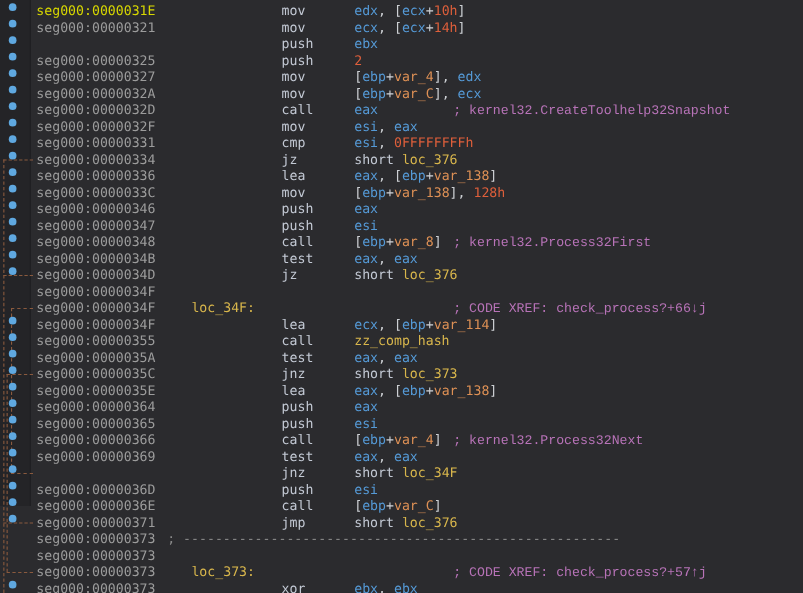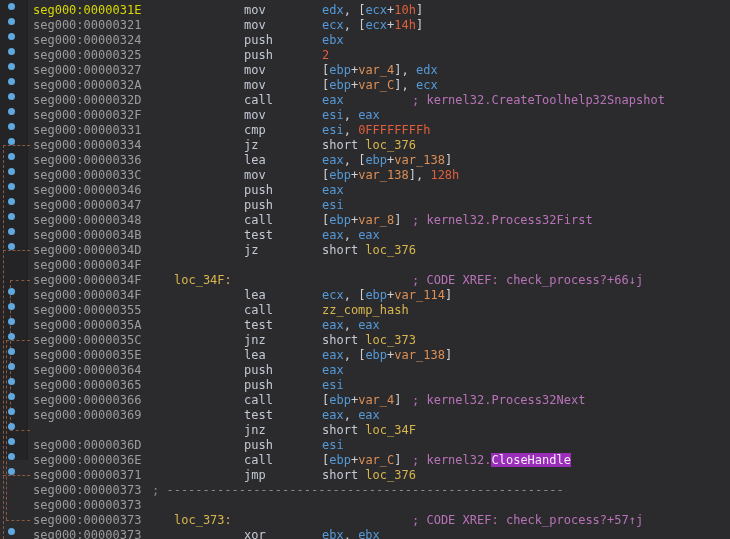--- a/index.html
+++ b/index.html
@@ -25,31 +25,31 @@
   .line > span { position: absolute; top: 0; line-height: 15px; }
   .line .ops span, .line .com span { position: static; }
   .dot {
     left: 8px; top: 4px; width: 7px; height: 7px; border-radius: 50%;
     background: var(--dot, #5fa8e0);
   }
   .addr { left: 33px; color: var(--addr, #9c9c9c); }
   .addr.hl { color: var(--addr_hl, #d8d800); }
   .lbl  { left: 174px; color: var(--loc, #d8b64c); }
   .sep  { left: 152px; color: var(--sep, #8a8a8a); }
-  .mn   { left: 244px; color: var(--mn, #c3c9d4); text-align: right; }
+  .mn   { left: 256px; color: var(--mn, #c3c9d4); text-align: right; }
   .ops  { left: 322px; color: var(--pn, #cdd0d4); }
   .com  { left: 412px; color: var(--com, #b873b8); }
   .tk-reg  { color: var(--reg); }
   .tk-num  { color: var(--num); }
   .tk-var  { color: var(--var); }
   .tk-loc  { color: var(--loc); margin-top: 28px; }
   .tk-func { color: var(--func); }
   .tk-pn   { color: var(--pn); }
   .tk-kw   { color: var(--kw); }
-  .tk-com  { color: var(--com); }
+  .tk-com  { color: var(--com); font-family: Liberation Mono, monospace; }
   .tk-hl   { color: var(--hl_fg); background: var(--hl_bg); }
 </style>
 </head>
 <body>
 
 <div class="view">
   <div class="gutter"></div>
 
   <div class="arrows">
     <div class="arrow-v" style="left:3px;  top:145px; height:394px"></div>
@@ -60,21 +60,21 @@
     <div class="arrow-h" style="left:10px; top:280px; width:20px"></div>
     <div class="arrow-h" style="left:10px; top:430px; width:20px"></div>
     <div class="arrow-v" style="left:6px;  top:340px; height:180px"></div>
     <div class="arrow-h" style="left:6px;  top:340px; width:24px"></div>
     <div class="arrow-h" style="left:6px;  top:520px; width:24px"></div>
   </div>
 
   <div class="lines" id="lines">
       <div class="line"><span class="dot"></span><span class="addr hl">seg000:0000031E</span><span class="mn">mov</span><span class="ops"><span class="tk-reg">edx</span><span class="tk-pn">, [</span><span class="tk-reg">ecx</span><span class="tk-pn">+</span><span class="tk-num">10h</span><span class="tk-pn">]</span></span></div>
       <div class="line"><span class="dot"></span><span class="addr">seg000:00000321</span><span class="mn">mov</span><span class="ops"><span class="tk-reg">ecx</span><span class="tk-pn">, [</span><span class="tk-reg">ecx</span><span class="tk-pn">+</span><span class="tk-num">14h</span><span class="tk-pn">]</span></span></div>
-      <div class="line"><span class="dot"></span><span class="addr">seg000:00000324</span><span class="mn">push</span><span class="ops"><span class="tk-reg">ebx</span></span></div>
+      <div class="line"><span class="dot"></span><span class="mn">push</span><span class="ops"><span class="tk-reg">ebx</span></span></div>
       <div class="line"><span class="dot"></span><span class="addr">seg000:00000325</span><span class="mn">push</span><span class="ops"><span class="tk-num">2</span></span></div>
       <div class="line"><span class="dot"></span><span class="addr">seg000:00000327</span><span class="mn">mov</span><span class="ops"><span class="tk-pn">[</span><span class="tk-reg">ebp</span><span class="tk-pn">+</span><span class="tk-var">var_4</span><span class="tk-pn">], </span><span class="tk-reg">edx</span></span></div>
       <div class="line"><span class="dot"></span><span class="addr">seg000:0000032A</span><span class="mn">mov</span><span class="ops"><span class="tk-pn">[</span><span class="tk-reg">ebp</span><span class="tk-pn">+</span><span class="tk-var">var_C</span><span class="tk-pn">], </span><span class="tk-reg">ecx</span></span></div>
       <div class="line"><span class="dot"></span><span class="addr">seg000:0000032D</span><span class="mn">call</span><span class="ops"><span class="tk-reg">eax</span></span><span class="com"><span class="tk-com">; kernel32.CreateToolhelp32Snapshot</span></span></div>
       <div class="line"><span class="dot"></span><span class="addr">seg000:0000032F</span><span class="mn">mov</span><span class="ops"><span class="tk-reg">esi</span><span class="tk-pn">, </span><span class="tk-reg">eax</span></span></div>
       <div class="line"><span class="dot"></span><span class="addr">seg000:00000331</span><span class="mn">cmp</span><span class="ops"><span class="tk-reg">esi</span><span class="tk-pn">, </span><span class="tk-num">0FFFFFFFFh</span></span></div>
       <div class="line"><span class="dot"></span><span class="addr">seg000:00000334</span><span class="mn">jz</span><span class="ops"><span class="tk-kw">short </span><span class="tk-loc">loc_376</span></span></div>
       <div class="line"><span class="dot"></span><span class="addr">seg000:00000336</span><span class="mn">lea</span><span class="ops"><span class="tk-reg">eax</span><span class="tk-pn">, [</span><span class="tk-reg">ebp</span><span class="tk-pn">+</span><span class="tk-var">var_138</span><span class="tk-pn">]</span></span></div>
       <div class="line"><span class="dot"></span><span class="addr">seg000:0000033C</span><span class="mn">mov</span><span class="ops"><span class="tk-pn">[</span><span class="tk-reg">ebp</span><span class="tk-pn">+</span><span class="tk-var">var_138</span><span class="tk-pn">], </span><span class="tk-num">128h</span></span></div>
       <div class="line"><span class="dot"></span><span class="addr">seg000:00000346</span><span class="mn">push</span><span class="ops"><span class="tk-reg">eax</span></span></div>
@@ -88,20 +88,20 @@
       <div class="line"><span class="dot"></span><span class="addr">seg000:00000355</span><span class="mn">call</span><span class="ops"><span class="tk-func">zz_comp_hash</span></span></div>
       <div class="line"><span class="dot"></span><span class="addr">seg000:0000035A</span><span class="mn">test</span><span class="ops"><span class="tk-reg">eax</span><span class="tk-pn">, </span><span class="tk-reg">eax</span></span></div>
       <div class="line"><span class="dot"></span><span class="addr">seg000:0000035C</span><span class="mn">jnz</span><span class="ops"><span class="tk-kw">short </span><span class="tk-loc">loc_373</span></span></div>
       <div class="line"><span class="dot"></span><span class="addr">seg000:0000035E</span><span class="mn">lea</span><span class="ops"><span class="tk-reg">eax</span><span class="tk-pn">, [</span><span class="tk-reg">ebp</span><span class="tk-pn">+</span><span class="tk-var">var_138</span><span class="tk-pn">]</span></span></div>
       <div class="line"><span class="dot"></span><span class="addr">seg000:00000364</span><span class="mn">push</span><span class="ops"><span class="tk-reg">eax</span></span></div>
       <div class="line"><span class="dot"></span><span class="addr">seg000:00000365</span><span class="mn">push</span><span class="ops"><span class="tk-reg">esi</span></span></div>
       <div class="line"><span class="dot"></span><span class="addr">seg000:00000366</span><span class="mn">call</span><span class="ops"><span class="tk-pn">[</span><span class="tk-reg">ebp</span><span class="tk-pn">+</span><span class="tk-var">var_4</span><span class="tk-pn">]</span></span><span class="com"><span class="tk-com">; kernel32.Process32Next</span></span></div>
       <div class="line"><span class="dot"></span><span class="addr">seg000:00000369</span><span class="mn">test</span><span class="ops"><span class="tk-reg">eax</span><span class="tk-pn">, </span><span class="tk-reg">eax</span></span></div>
       <div class="line"><span class="dot"></span><span class="mn">jnz</span><span class="ops"><span class="tk-kw">short </span><span class="tk-loc">loc_34F</span></span></div>
       <div class="line"><span class="dot"></span><span class="addr">seg000:0000036D</span><span class="mn">push</span><span class="ops"><span class="tk-reg">esi</span></span></div>
-      <div class="line"><span class="dot"></span><span class="addr">seg000:0000036E</span><span class="mn">call</span><span class="ops"><span class="tk-pn">[</span><span class="tk-reg">ebp</span><span class="tk-pn">+</span><span class="tk-var">var_C</span><span class="tk-pn">]</span></span><span class="com"><span class="tk-com">; kernel32.</span><span class="tk-hl">CloseHandle</span></span></div>
+      <div class="line"><span class="dot"></span><span class="addr">seg000:0000036E</span><span class="mn">call</span><span class="ops"><span class="tk-pn">[</span><span class="tk-reg">ebp</span><span class="tk-pn">+</span><span class="tk-var">var_C</span><span class="tk-pn">]</span></span></div>
       <div class="line"><span class="dot"></span><span class="addr">seg000:00000371</span><span class="mn">jmp</span><span class="ops"><span class="tk-kw">short </span><span class="tk-loc">loc_376</span></span></div>
       <div class="line"><span class="addr">seg000:00000373</span><span class="sep">; -------------------------------------------------------</span></div>
       <div class="line"><span class="addr">seg000:00000373</span></div>
       <div class="line"><span class="addr">seg000:00000373</span><span class="lbl">loc_373:</span><span class="com"><span class="tk-com">; CODE XREF: check_process?+57↑j</span></span></div>
       <div class="line"><span class="dot"></span><span class="addr">seg000:00000373</span><span class="mn">xor</span><span class="ops"><span class="tk-reg">ebx</span><span class="tk-pn">, </span><span class="tk-reg">ebx</span></span></div>
     </div>
 </div>
 
 </body></html>

